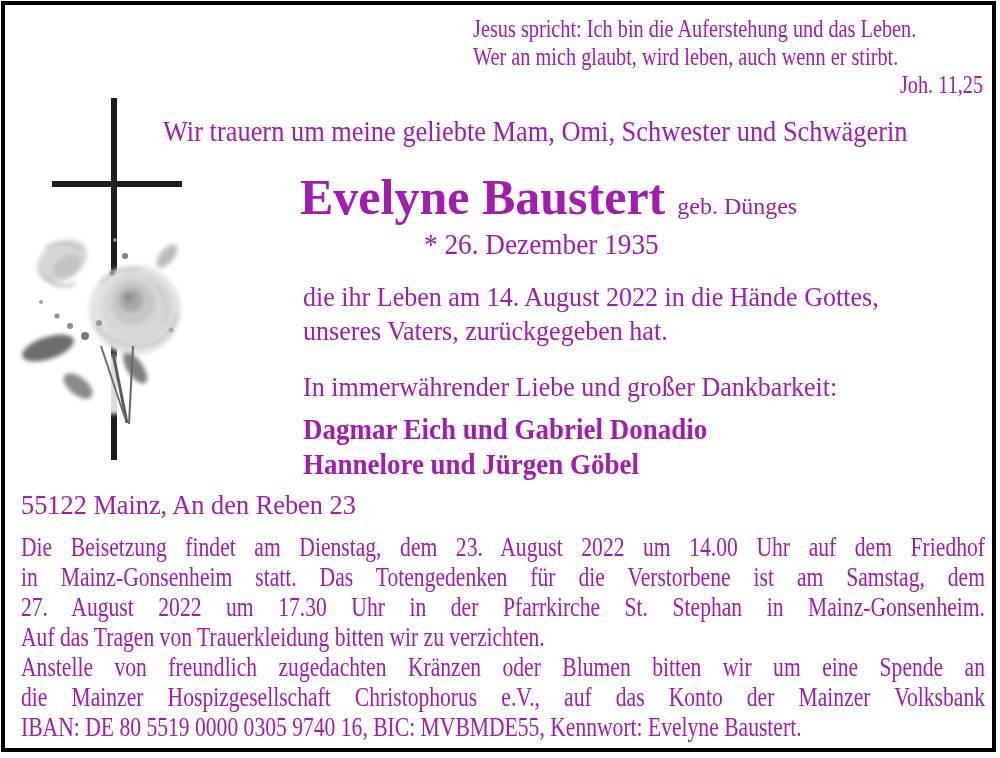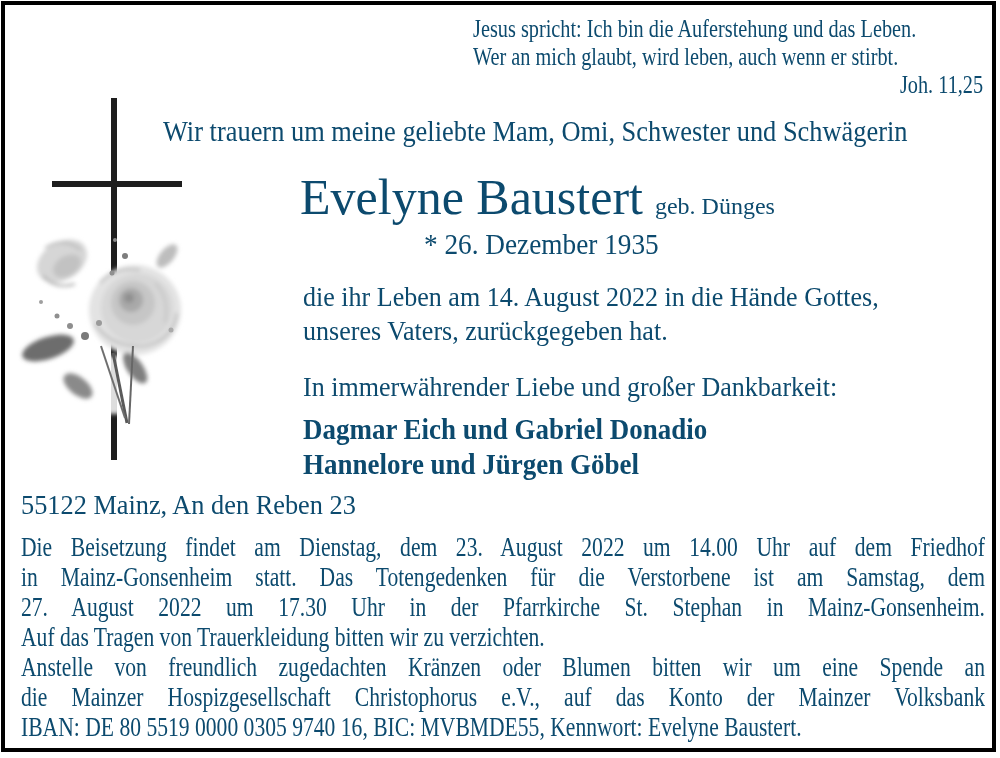--- a/index.html
+++ b/index.html
@@ -1,33 +1,33 @@
 <!DOCTYPE html>
 <html><head>
 <meta charset="utf-8">
 <style>
   html,body{margin:0;padding:0;background:#ffffff;}
   .page{position:relative;width:1000px;height:758px;background:#fff;
-        font-family:"Liberation Serif",serif;color:#0c4a6e;overflow:hidden;}
+        font-family:"Liberation Serif",serif;color:#a21caf;overflow:hidden;}
   .abs{position:absolute;}
   .nowrap{white-space:nowrap;}
   .frame{left:1px;top:1px;width:995px;height:751px;border:4px solid #000;box-sizing:border-box;}
 
   .verse{left:473px;top:15px;width:654px;font-size:26px;line-height:28px;
          transform:scaleX(.78);transform-origin:0 0;}
   .verse .ref{text-align:right;}
 
   .cross-v{left:111px;top:98px;width:6px;height:362px;background:#1e1e1e;}
   .cross-h{left:52px;top:181px;width:130px;height:6px;background:#1e1e1e;}
   .flowers{left:15px;top:228px;}
 
   .intro{left:163px;top:114px;font-size:30px;transform:scaleX(.88);transform-origin:0 0;}
 
   .nameline{left:300px;top:168px;}
-  .deceased{font-size:50px;font-weight:normal;}
+  .deceased{font-size:50px;font-weight:bold;}
   .maiden{font-size:24px;margin-left:12px;}
 
   .birth{left:424px;top:228px;font-size:29px;transform:scaleX(.94);transform-origin:0 0;}
 
   .passing{left:303px;top:280px;font-size:28px;line-height:34px;
            transform:scaleX(.93);transform-origin:0 0;}
   .gratitude{left:303px;top:371px;font-size:28px;transform:scaleX(.93);transform-origin:0 0;}
   .mourners{left:303px;top:412px;font-size:29px;line-height:35px;font-weight:bold;
             transform:scaleX(.93);transform-origin:0 0;}
   .address{left:21px;top:489px;font-size:28px;transform:scaleX(.94);transform-origin:0 0;}

